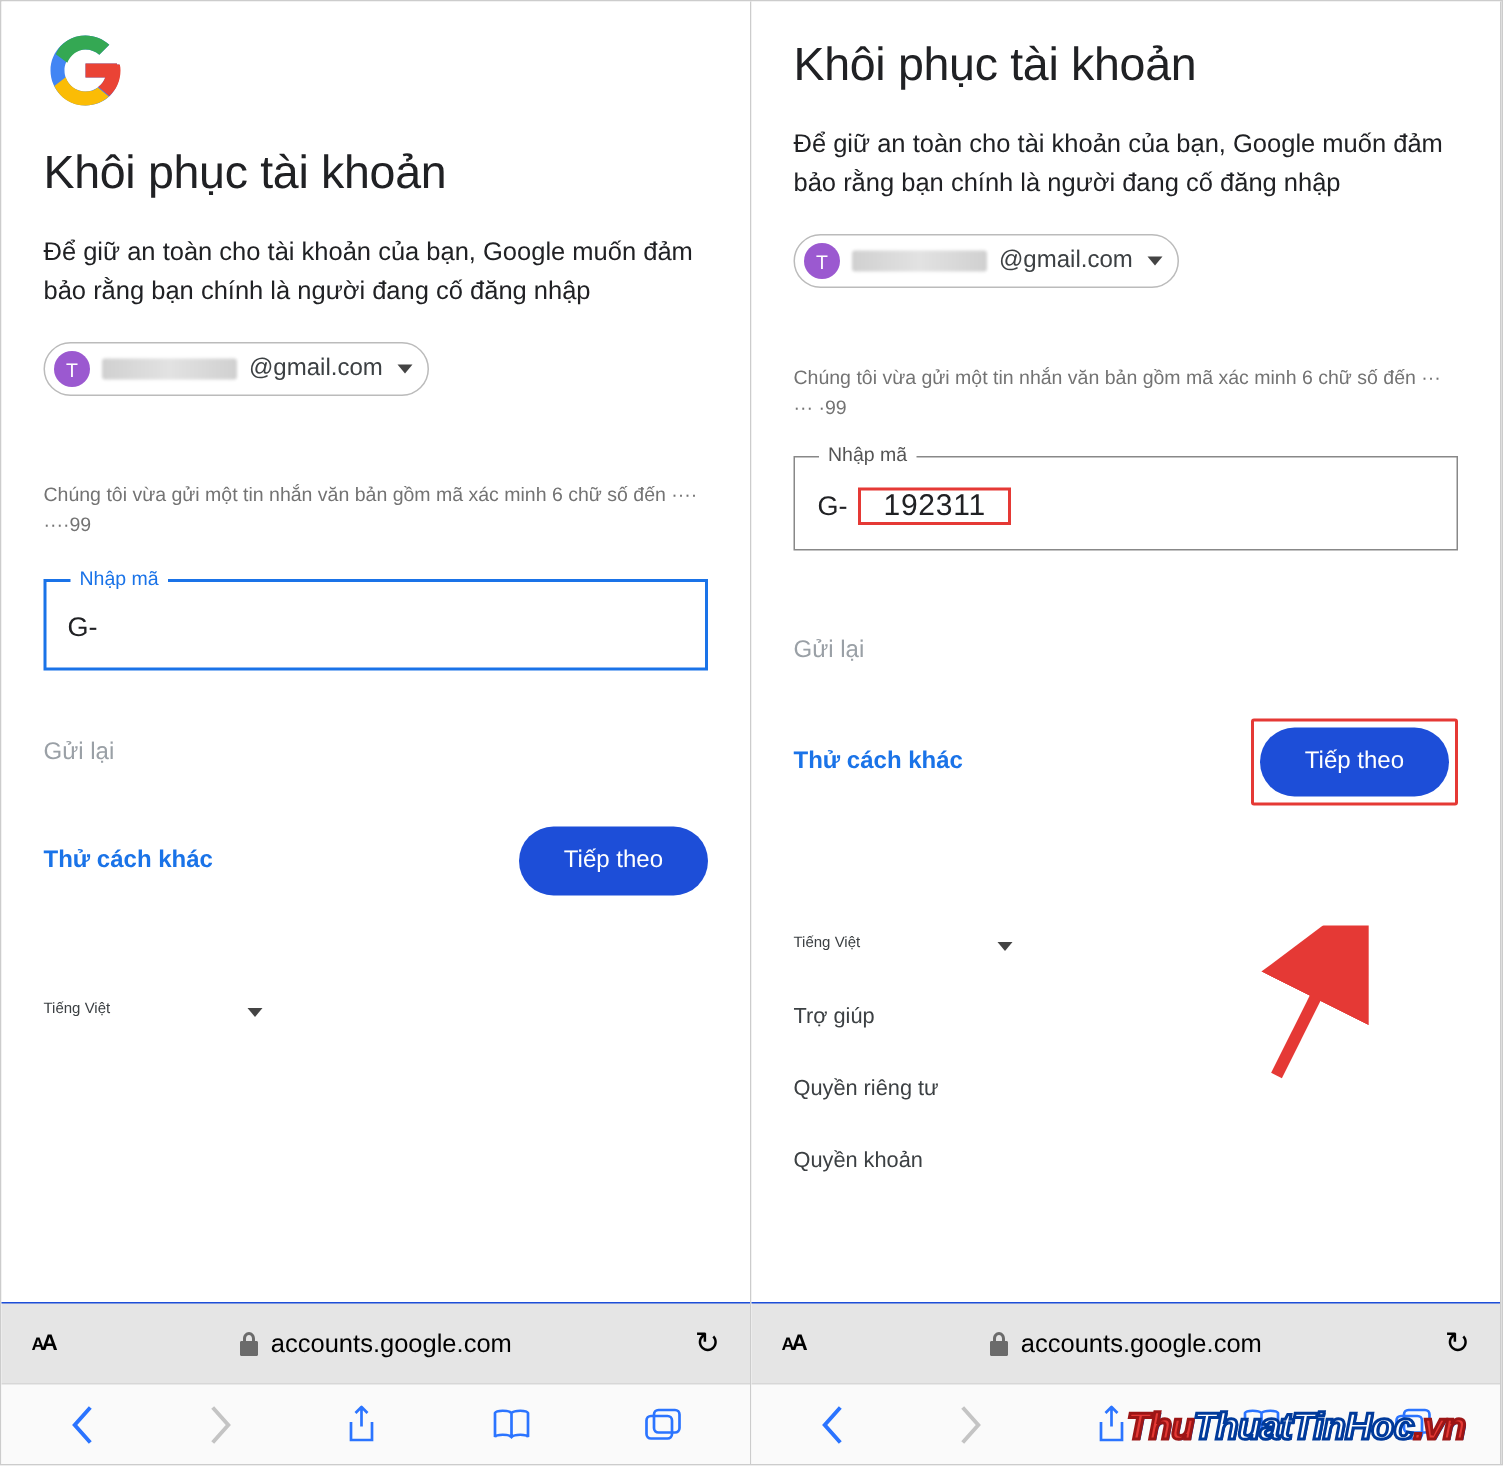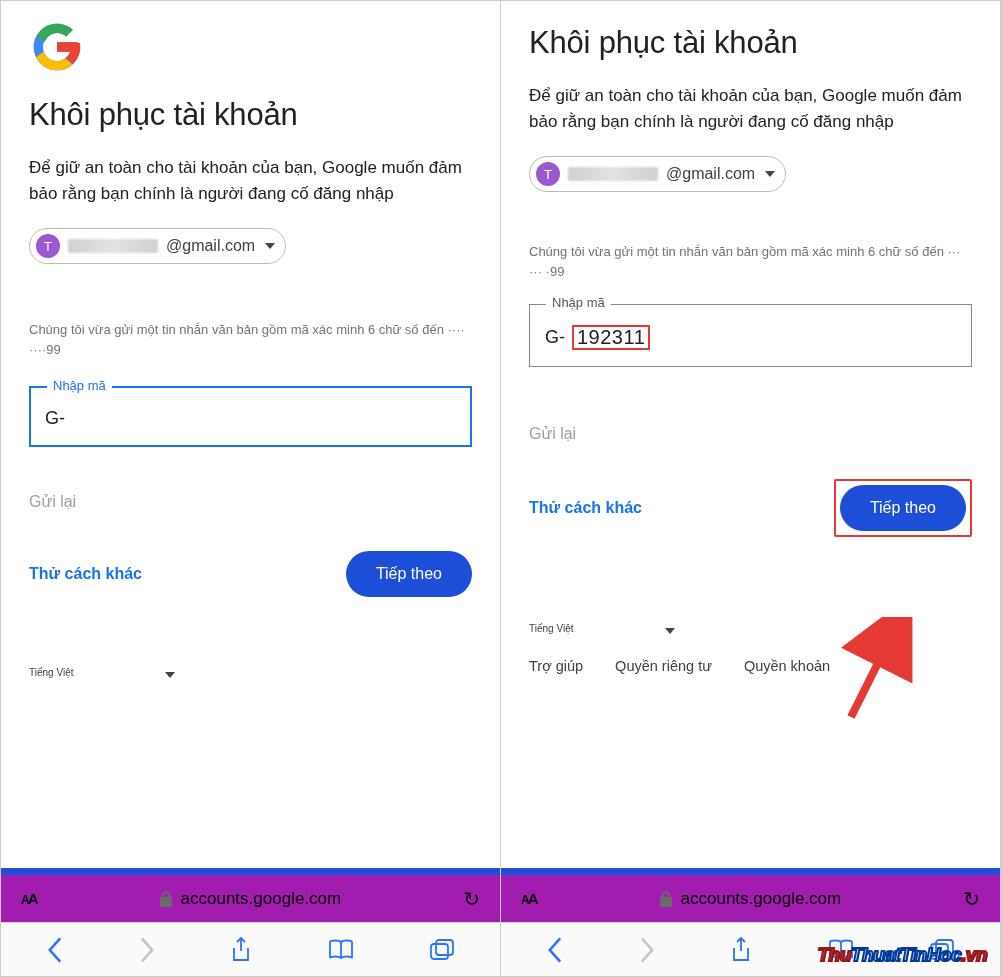--- a/index.html
+++ b/index.html
@@ -103,21 +103,21 @@
     top: -10px;
     left: 16px;
     background: #fff;
     padding: 0 6px;
     font-size: 13px;
     color: #1a73e8;
   }
   .code-field.idle .float-label { color: #555; }
   .code-prefix { font-size: 18px; color: #202124; }
   .code-value { font-size: 20px; color: #202124; letter-spacing: 0.5px; }
-  .red-box { outline: 2.5px solid #e53935; outline-offset: -1px; padding: 0 4px; }
+  .red-box { outline: 2.5px solid #e53935; outline-offset: -1px; padding: 0 16px; }
   .resend {
     font-size: 16px;
     color: #9aa0a6;
     margin-top: 46px;
   }
   .actions {
     display: flex;
     justify-content: space-between;
     align-items: center;
     margin-top: 40px;
@@ -148,27 +148,28 @@
     align-items: flex-end;
     gap: 90px;
     font-size: 10px;
     color: #3c4043;
   }
   .footer-links {
     display: flex;
     gap: 32px;
     font-size: 14.5px;
     color: #3c4043;
-    margin-top: 24px;
+    margin-top: 36px;
+    flex-direction: column;
   }
   
   .addr-bar {
     height: 54px;
-    border-top: 7px solid #1d4ed8;
-    background: #a21caf;
+    border-top: 1px solid #1d4ed8;
+    background: #e5e5e5;
     display: flex;
     align-items: center;
     justify-content: space-between;
     padding: 0 20px;
     font-size: 17px;
     color: #000;
   }
   .addr-center { display: flex; align-items: center; gap: 8px; color: #000; }
   .aa { font-size: 15px; letter-spacing: -2px; font-weight: 600; }
   .aa .small { font-size: 12px; }
@@ -186,25 +187,25 @@
   .nav-ico.disabled { color: #c4c4c4; }
   .nav-ico svg { display: block; }
   
   .red-arrow {
     position: absolute;
     pointer-events: none;
   }
   
   .watermark {
     position: absolute;
-    right: 14px;
+    right: 24px;
     bottom: 10px;
     font-family: Arial, sans-serif;
     font-weight: 900;
-    font-size: 19px;
+    font-size: 25px;
     font-style: italic;
     letter-spacing: -0.5px;
     color: #fff;
     -webkit-text-stroke: 2px #003a9b;
     text-shadow: 1px 1px 0 #003a9b;
     pointer-events: none;
   }
   .watermark .r1 { color:#e53935; -webkit-text-stroke: 2px #9c1515; }
 </style>
 </head>

